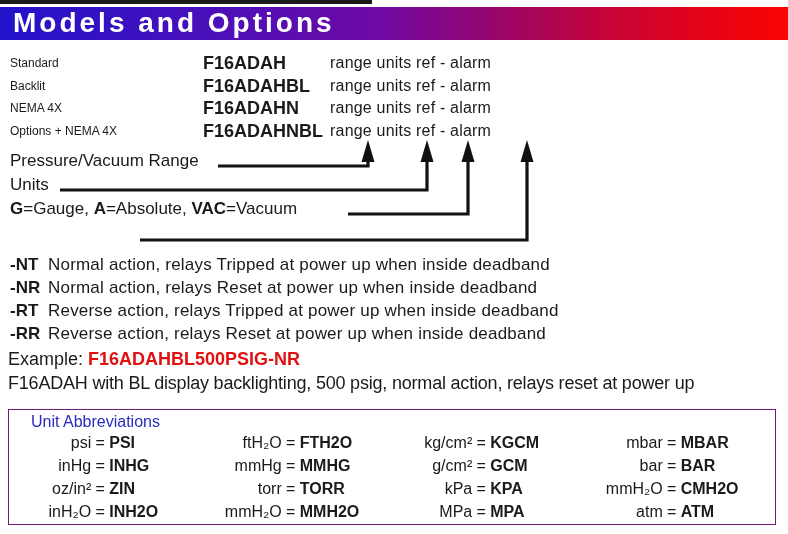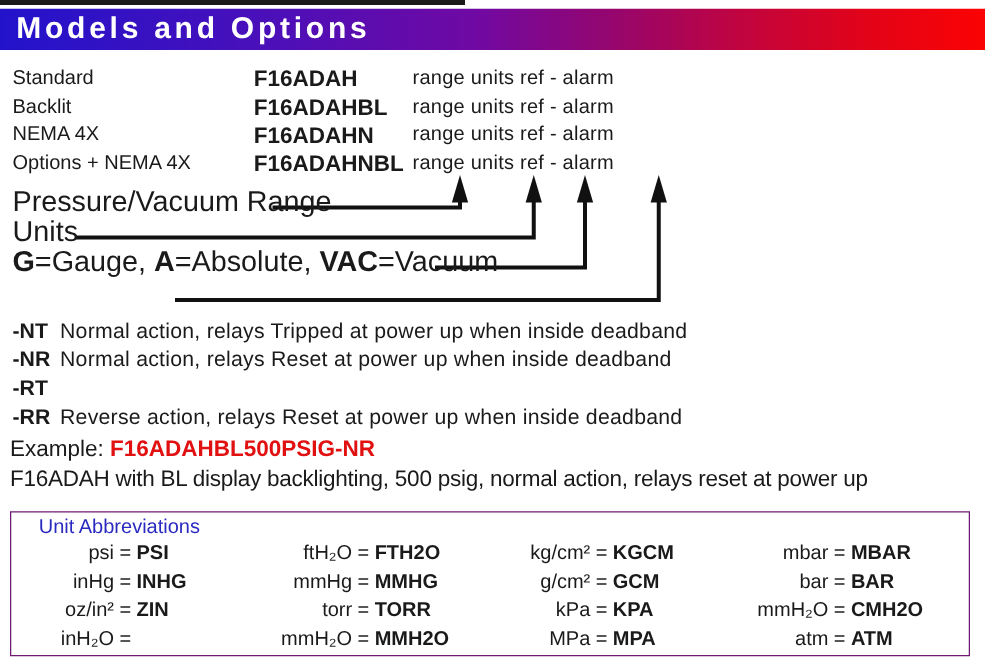--- a/index.html
+++ b/index.html
@@ -8,30 +8,30 @@
     font-family:"Liberation Sans","DejaVu Sans",sans-serif;color:#1a1a1a;
   }
   
   .top-rule{position:absolute;left:0;top:0;width:372px;height:4px;background:#1a1a1a;}
   
   .banner{
     position:absolute;left:0;top:7px;width:788px;height:33px;
     background:linear-gradient(90deg,#2213cb 0%,#4710bb 25%,#6f09a4 48%,#95066e 62%,#c00440 75%,#e20318 88%,#fb0303 100%);
   }
   .banner h1{
-    margin:0;padding:0 0 0 13px;font-size:24px;line-height:32px;font-weight:bold;
+    margin:0;padding:0 0 0 13px;font-size:28px;line-height:32px;font-weight:bold;
     letter-spacing:3px;color:#ffffff;
   }
   
   .mrow{position:absolute;left:0;width:788px;height:22px;}
-  .mname{position:absolute;left:10px;top:0;font-size:16px;line-height:22px;}
+  .mname{position:absolute;left:10px;top:0;font-size:12px;line-height:22px;}
   .mcode{position:absolute;left:203px;top:0;font-size:18px;line-height:22px;font-weight:bold;}
   .msuffix{position:absolute;left:330px;top:0;font-size:16px;line-height:22px;font-weight:normal;letter-spacing:0.2px;}
   
-  .callout{position:absolute;left:10px;font-size:23px;line-height:20px;white-space:pre;}
+  .callout{position:absolute;left:10px;font-size:17px;line-height:20px;white-space:pre;}
   .callout b{font-weight:bold;}
   
   svg.arrows{position:absolute;left:0;top:0;width:788px;height:534px;pointer-events:none;}
   
   .relay-row{position:absolute;left:0;width:788px;height:22px;font-size:17px;line-height:22px;}
   .relay-code{position:absolute;left:10px;top:0;font-weight:bold;}
   .relay-desc{position:absolute;left:48px;top:0;letter-spacing:0.2px;}
   
   .example-line1{position:absolute;left:8px;top:348px;font-size:18px;line-height:22px;white-space:pre;}
   .example-code{font-weight:bold;color:#e11111;text-align:center;}
@@ -100,20 +100,21 @@
   <div class="relay-row" style="top:254px">
     <span class="relay-code">-NT</span>
     <span class="relay-desc">Normal action, relays Tripped at power up when inside deadband</span>
   </div>
   <div class="relay-row" style="top:277px">
     <span class="relay-code">-NR</span>
     <span class="relay-desc">Normal action, relays Reset at power up when inside deadband</span>
   </div>
   <div class="relay-row" style="top:300px">
     <span class="relay-code">-RT</span>
+    <span class="relay-desc">Reverse action, relays Tripped at power up when inside deadband</span>
   </div>
   <div class="relay-row" style="top:323px">
     <span class="relay-code">-RR</span>
     <span class="relay-desc">Reverse action, relays Reset at power up when inside deadband</span>
   </div>
 
   <div class="example-line1"><span>Example: </span><span class="example-code">F16ADAHBL500PSIG-NR</span></div>
   <div class="example-line2">F16ADAH with BL display backlighting, 500 psig, normal action, relays reset at power up</div>
 
   <div class="unit-box">
@@ -132,20 +133,21 @@
             <span class="u-up">INHG</span>
           </div>
         <div class="unit-cell">
             <span class="u-low">oz/in²</span>
             <span class="u-eq">=</span>
             <span class="u-up">ZIN</span>
           </div>
         <div class="unit-cell">
             <span class="u-low">inH₂O</span>
             <span class="u-eq">=</span>
+            <span class="u-up">INH2O</span>
           </div>
       </div>
 
       <div class="unit-col">
         <div class="unit-cell">
             <span class="u-low">ftH₂O</span>
             <span class="u-eq">=</span>
             <span class="u-up">FTH2O</span>
           </div>
         <div class="unit-cell">

